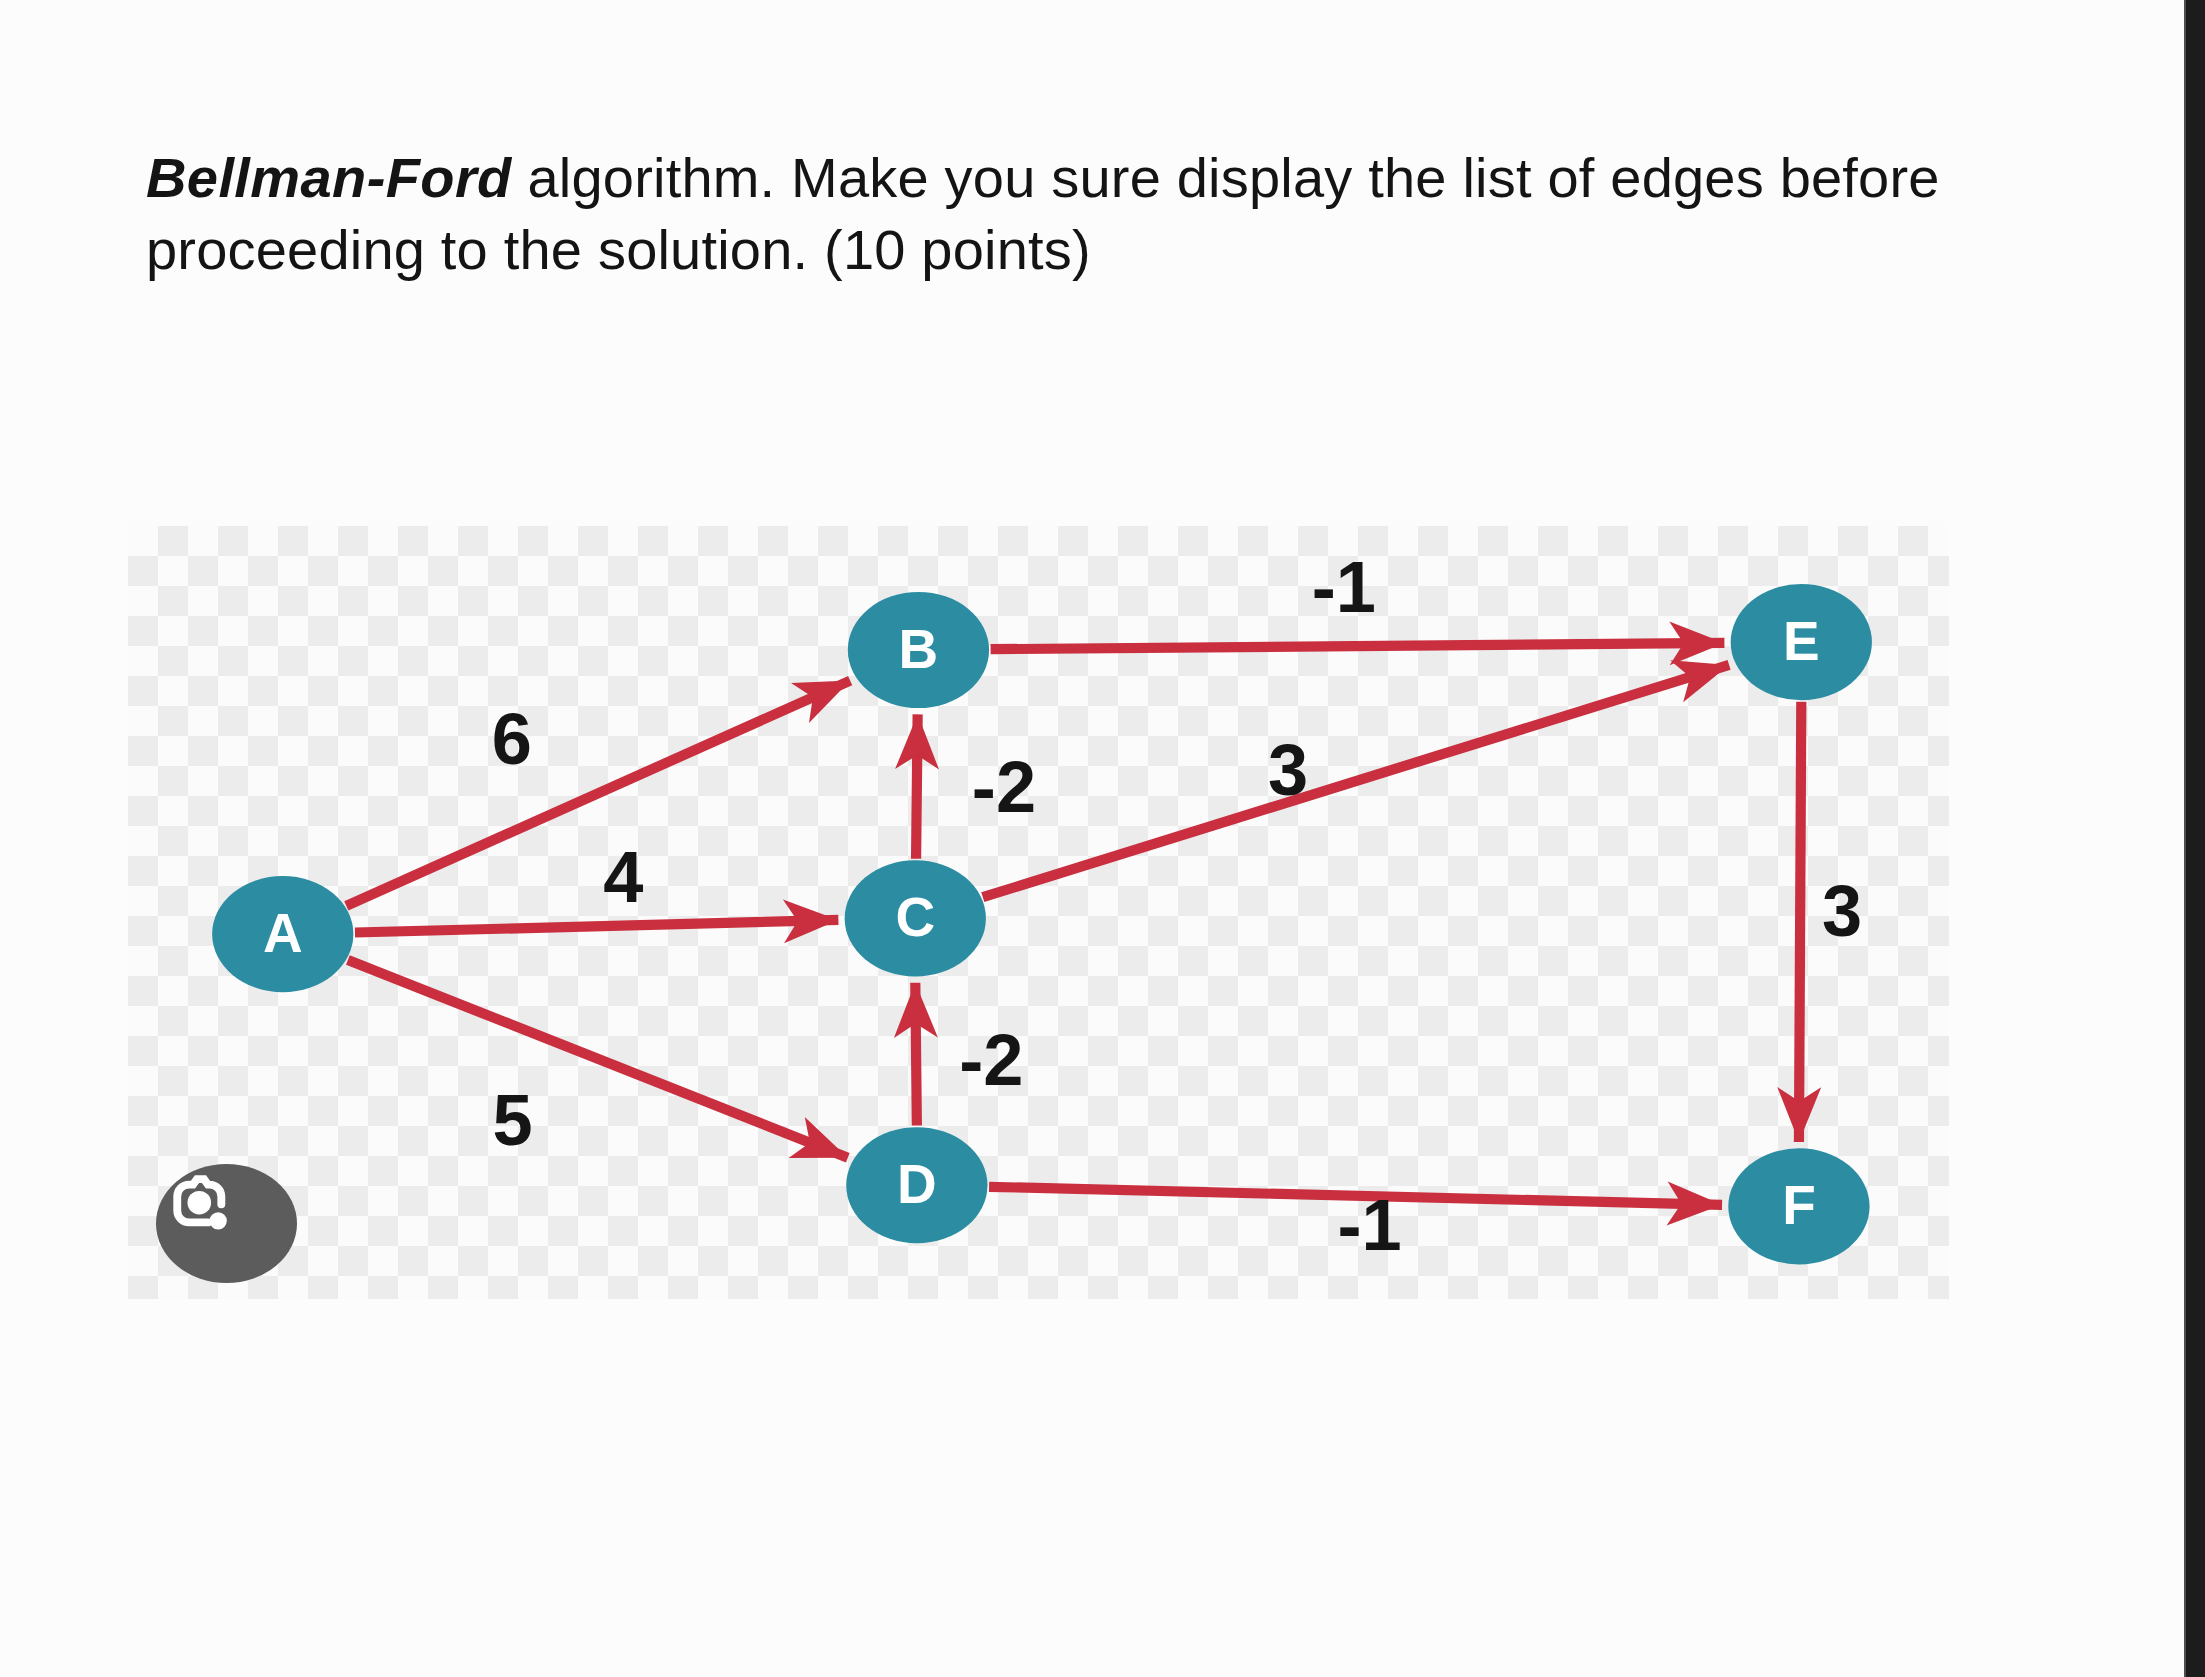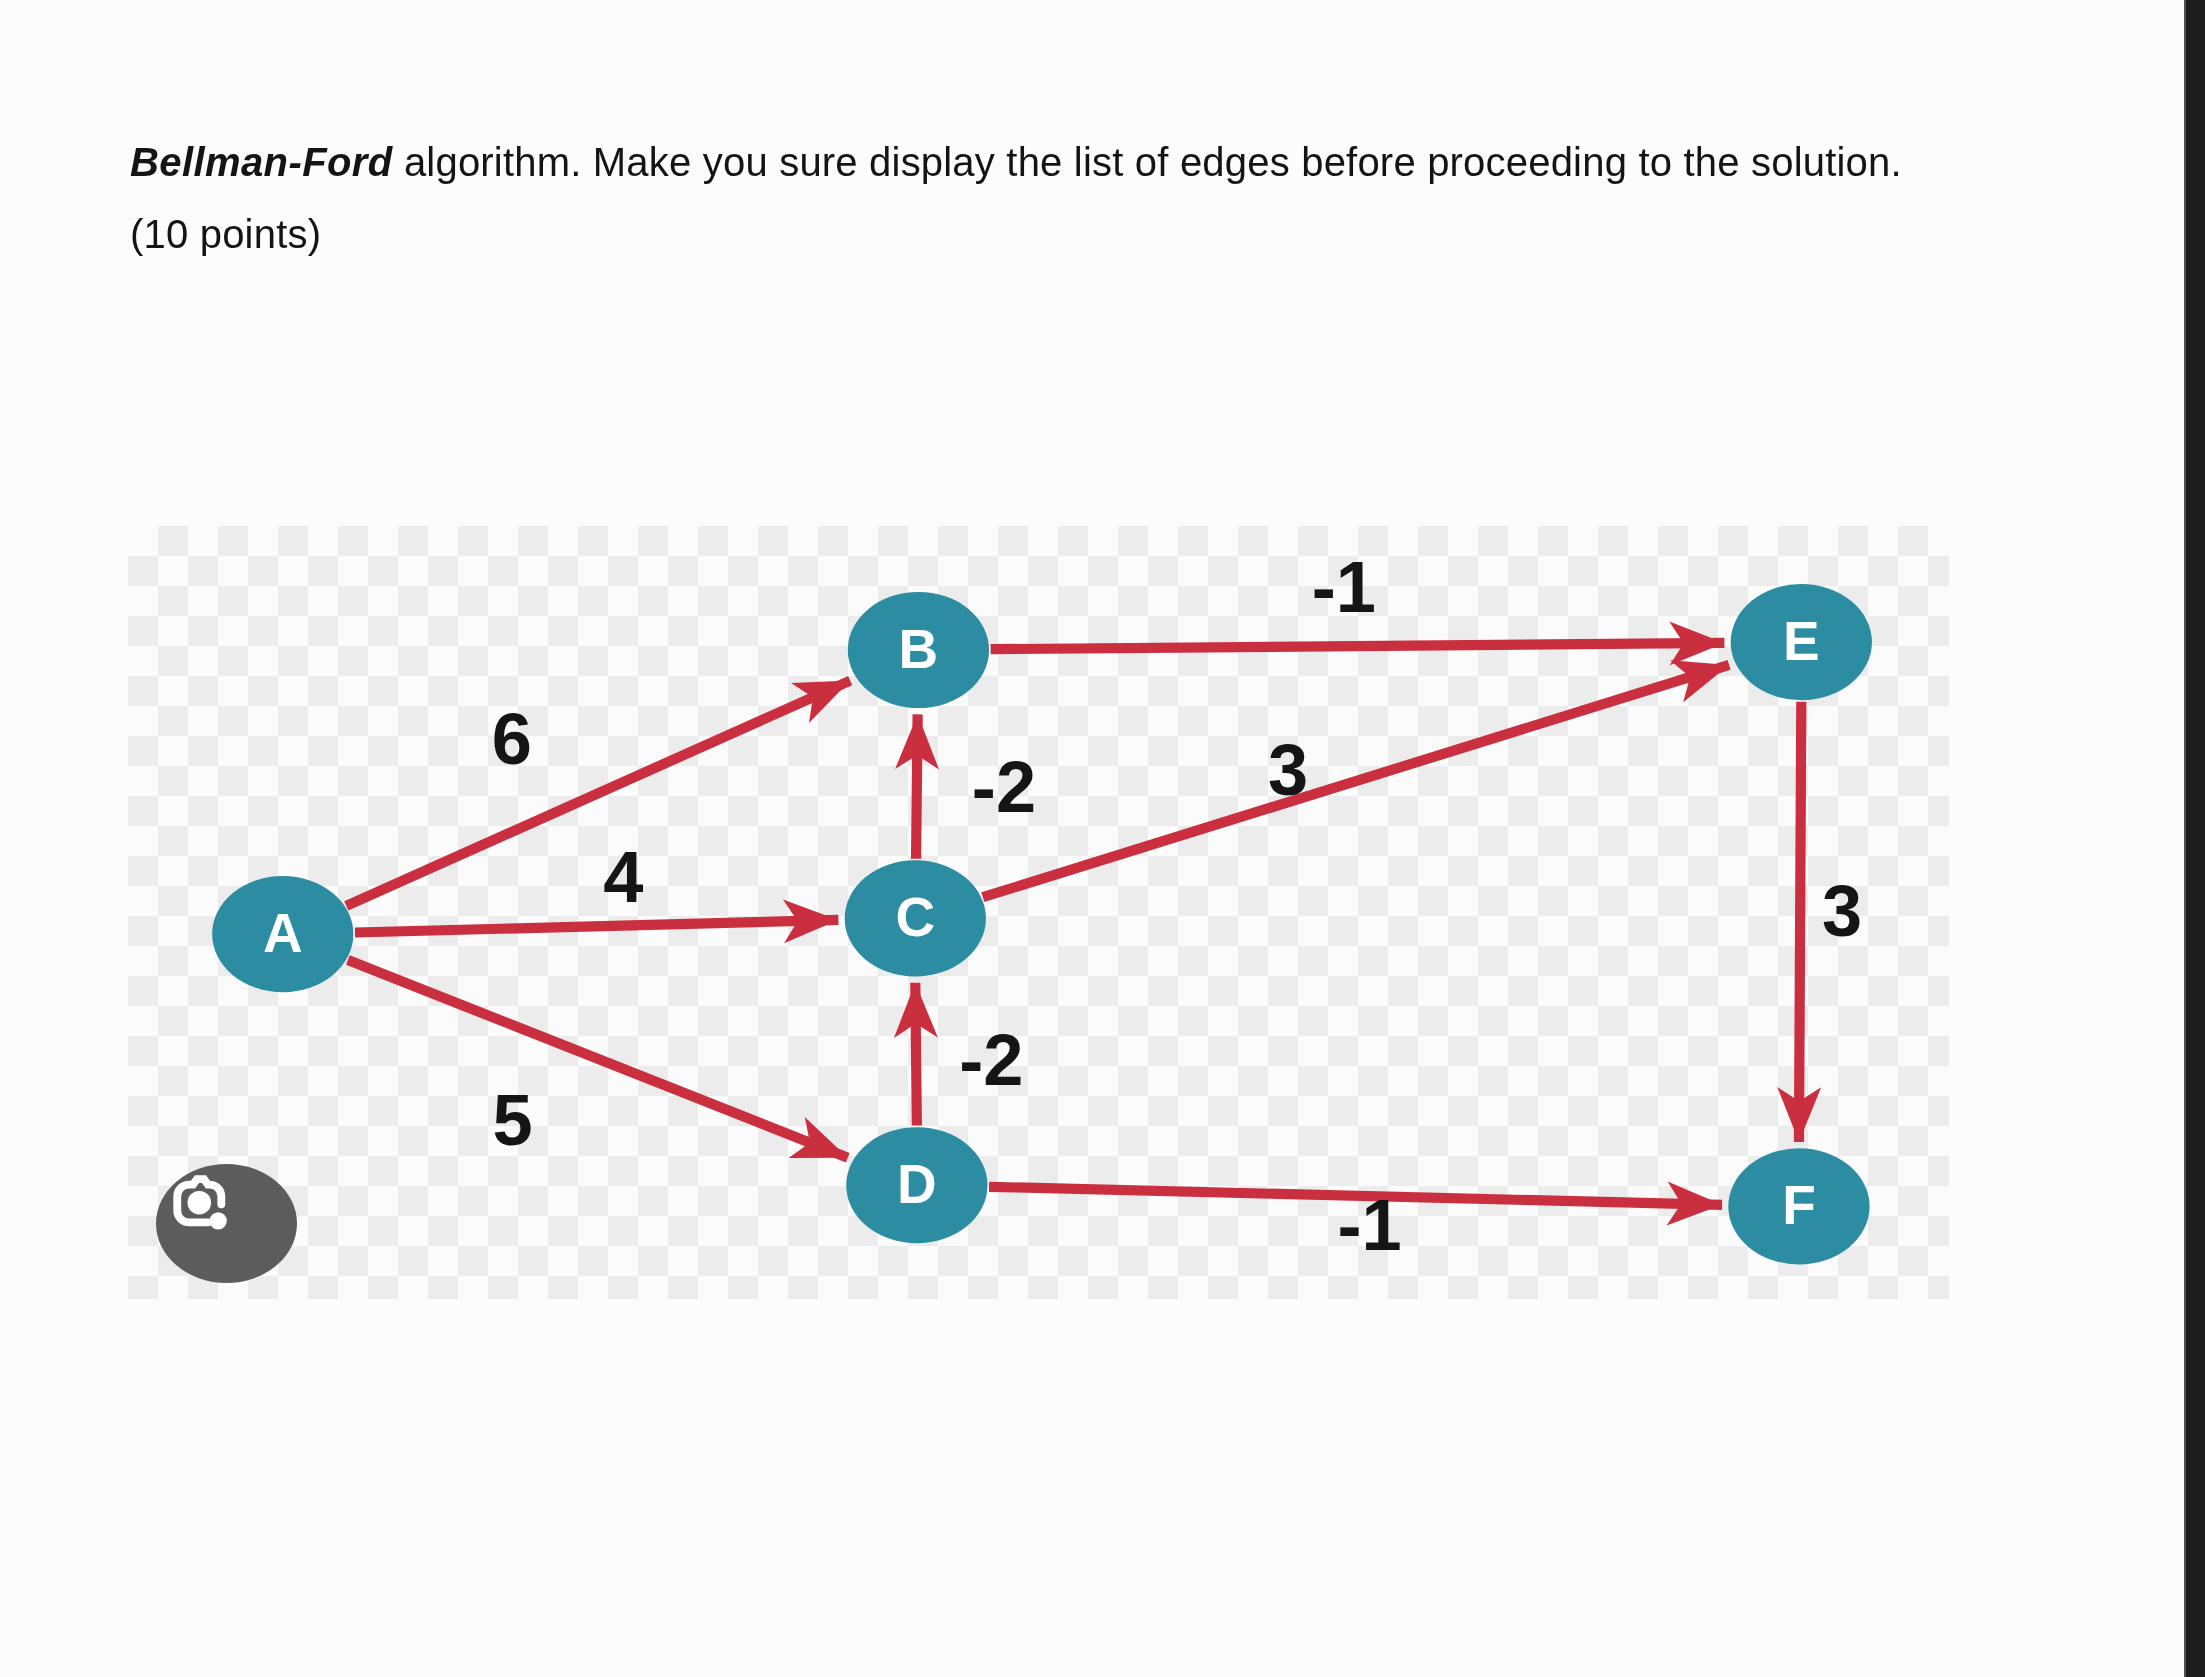--- a/index.html
+++ b/index.html
@@ -7,22 +7,22 @@
     width:2205px;height:1678px;
     background:#fcfcfc;
     font-family:"Liberation Sans", sans-serif;
     position:relative;
     overflow:hidden;
   }
   .question{
     position:absolute;
     left:130px;top:126px;
     width:1829px;
-    margin:0;
-    font-size:40px;
+    margin:16px;
+    font-size:56px;
     line-height:72px;
     color:#141414;
     letter-spacing:0.2px;
   }
   .q-bold{font-weight:bold;font-style:italic;letter-spacing:0.4px;}
   .graph{
     position:absolute;
     left:128px;top:526px;
     width:1821px;height:773px;
     background:repeating-conic-gradient(#ececec 0% 25%, #fbfbfb 0% 50%) 0 0/60px 60px;

